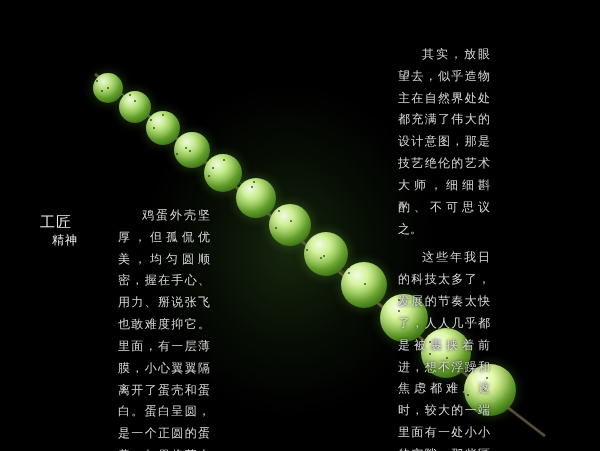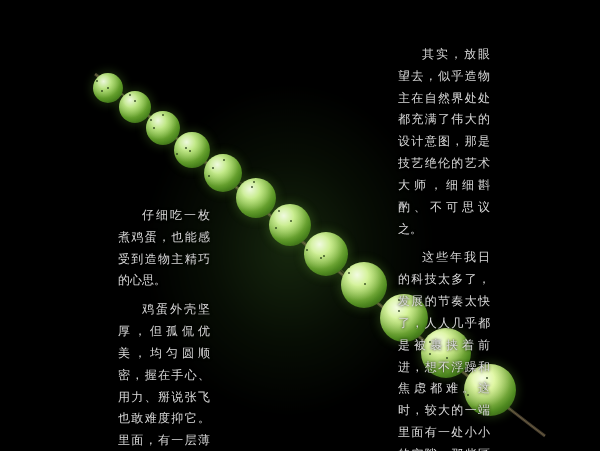--- a/index.html
+++ b/index.html
@@ -187,23 +187,26 @@
         </div>
         <div class="bead" style="left: 464px; top: 364px; width: 52px; height: 52px; background: radial-gradient(circle at 38% 30%, rgb(212, 244, 127) 0%, rgb(212, 244, 127) 22%, rgb(79, 138, 32) 68%, rgb(29, 58, 12) 100%);">
           <div class="hi"></div>
           <div class="spot" style="left: 2.60011px; top: 29.7549px;"></div>
           <div class="spot" style="left: 19.216px; top: 25.4754px;"></div>
           <div class="spot" style="left: 21.9084px; top: 13.3118px;"></div>
         </div>
       </div>
   </div>
 
+  <div class="vtitle" style="left: 40px; top: 215px;">
+    <span class="c1">工匠</span>
+    <span class="c2">精神</span>
+  </div>
 
   <div class="body-col col-left" id="left-col">
-      <p>仔细吃一枚煮鸡蛋，也能感受到造物主精巧的心思。</p>
       <p>鸡蛋外壳坚厚，但孤侃优美，均匀圆顺密，握在手心、用力、掰说张飞也敢难度抑它。里面，有一层薄膜，小心翼翼隔离开了蛋壳和蛋白。蛋白呈圆，是一个正圆的蛋黄，如果将落山的太阳。东望是两吃蛮点过能发现，椭圆的鸡蛋的两端有颇微的差异。较大的一端里面有一处小小的空隙。专家研究后弄清了它的用处：这是母鸡留给鸡蛋解化过发出的小鸡的呼吸室；如果外部硬冷热异常，它还能调节蛋液的体积，以免蛋被涨壳。</p>
     </div>
   <div class="body-col col-right" id="right-col">
       <p>其实，放眼望去，似乎造物主在自然界处处都充满了伟大的设计意图，那是技艺绝伦的艺术大师，细细斟酌、不可思议之。</p>
       <p>这些年我日的科技太多了，发展的节奏太快了，人人几乎都是被裹挟着前进，想不浮躁和焦虑都难。这时，较大的一端里面有一处小小的空隙、那些匠人们的踏实朴素，还有那些产品的精致温馨。工匠精神，也许能让人安静优雅起来。</p>
     </div>
 
 </div>
 
 </body></html>

